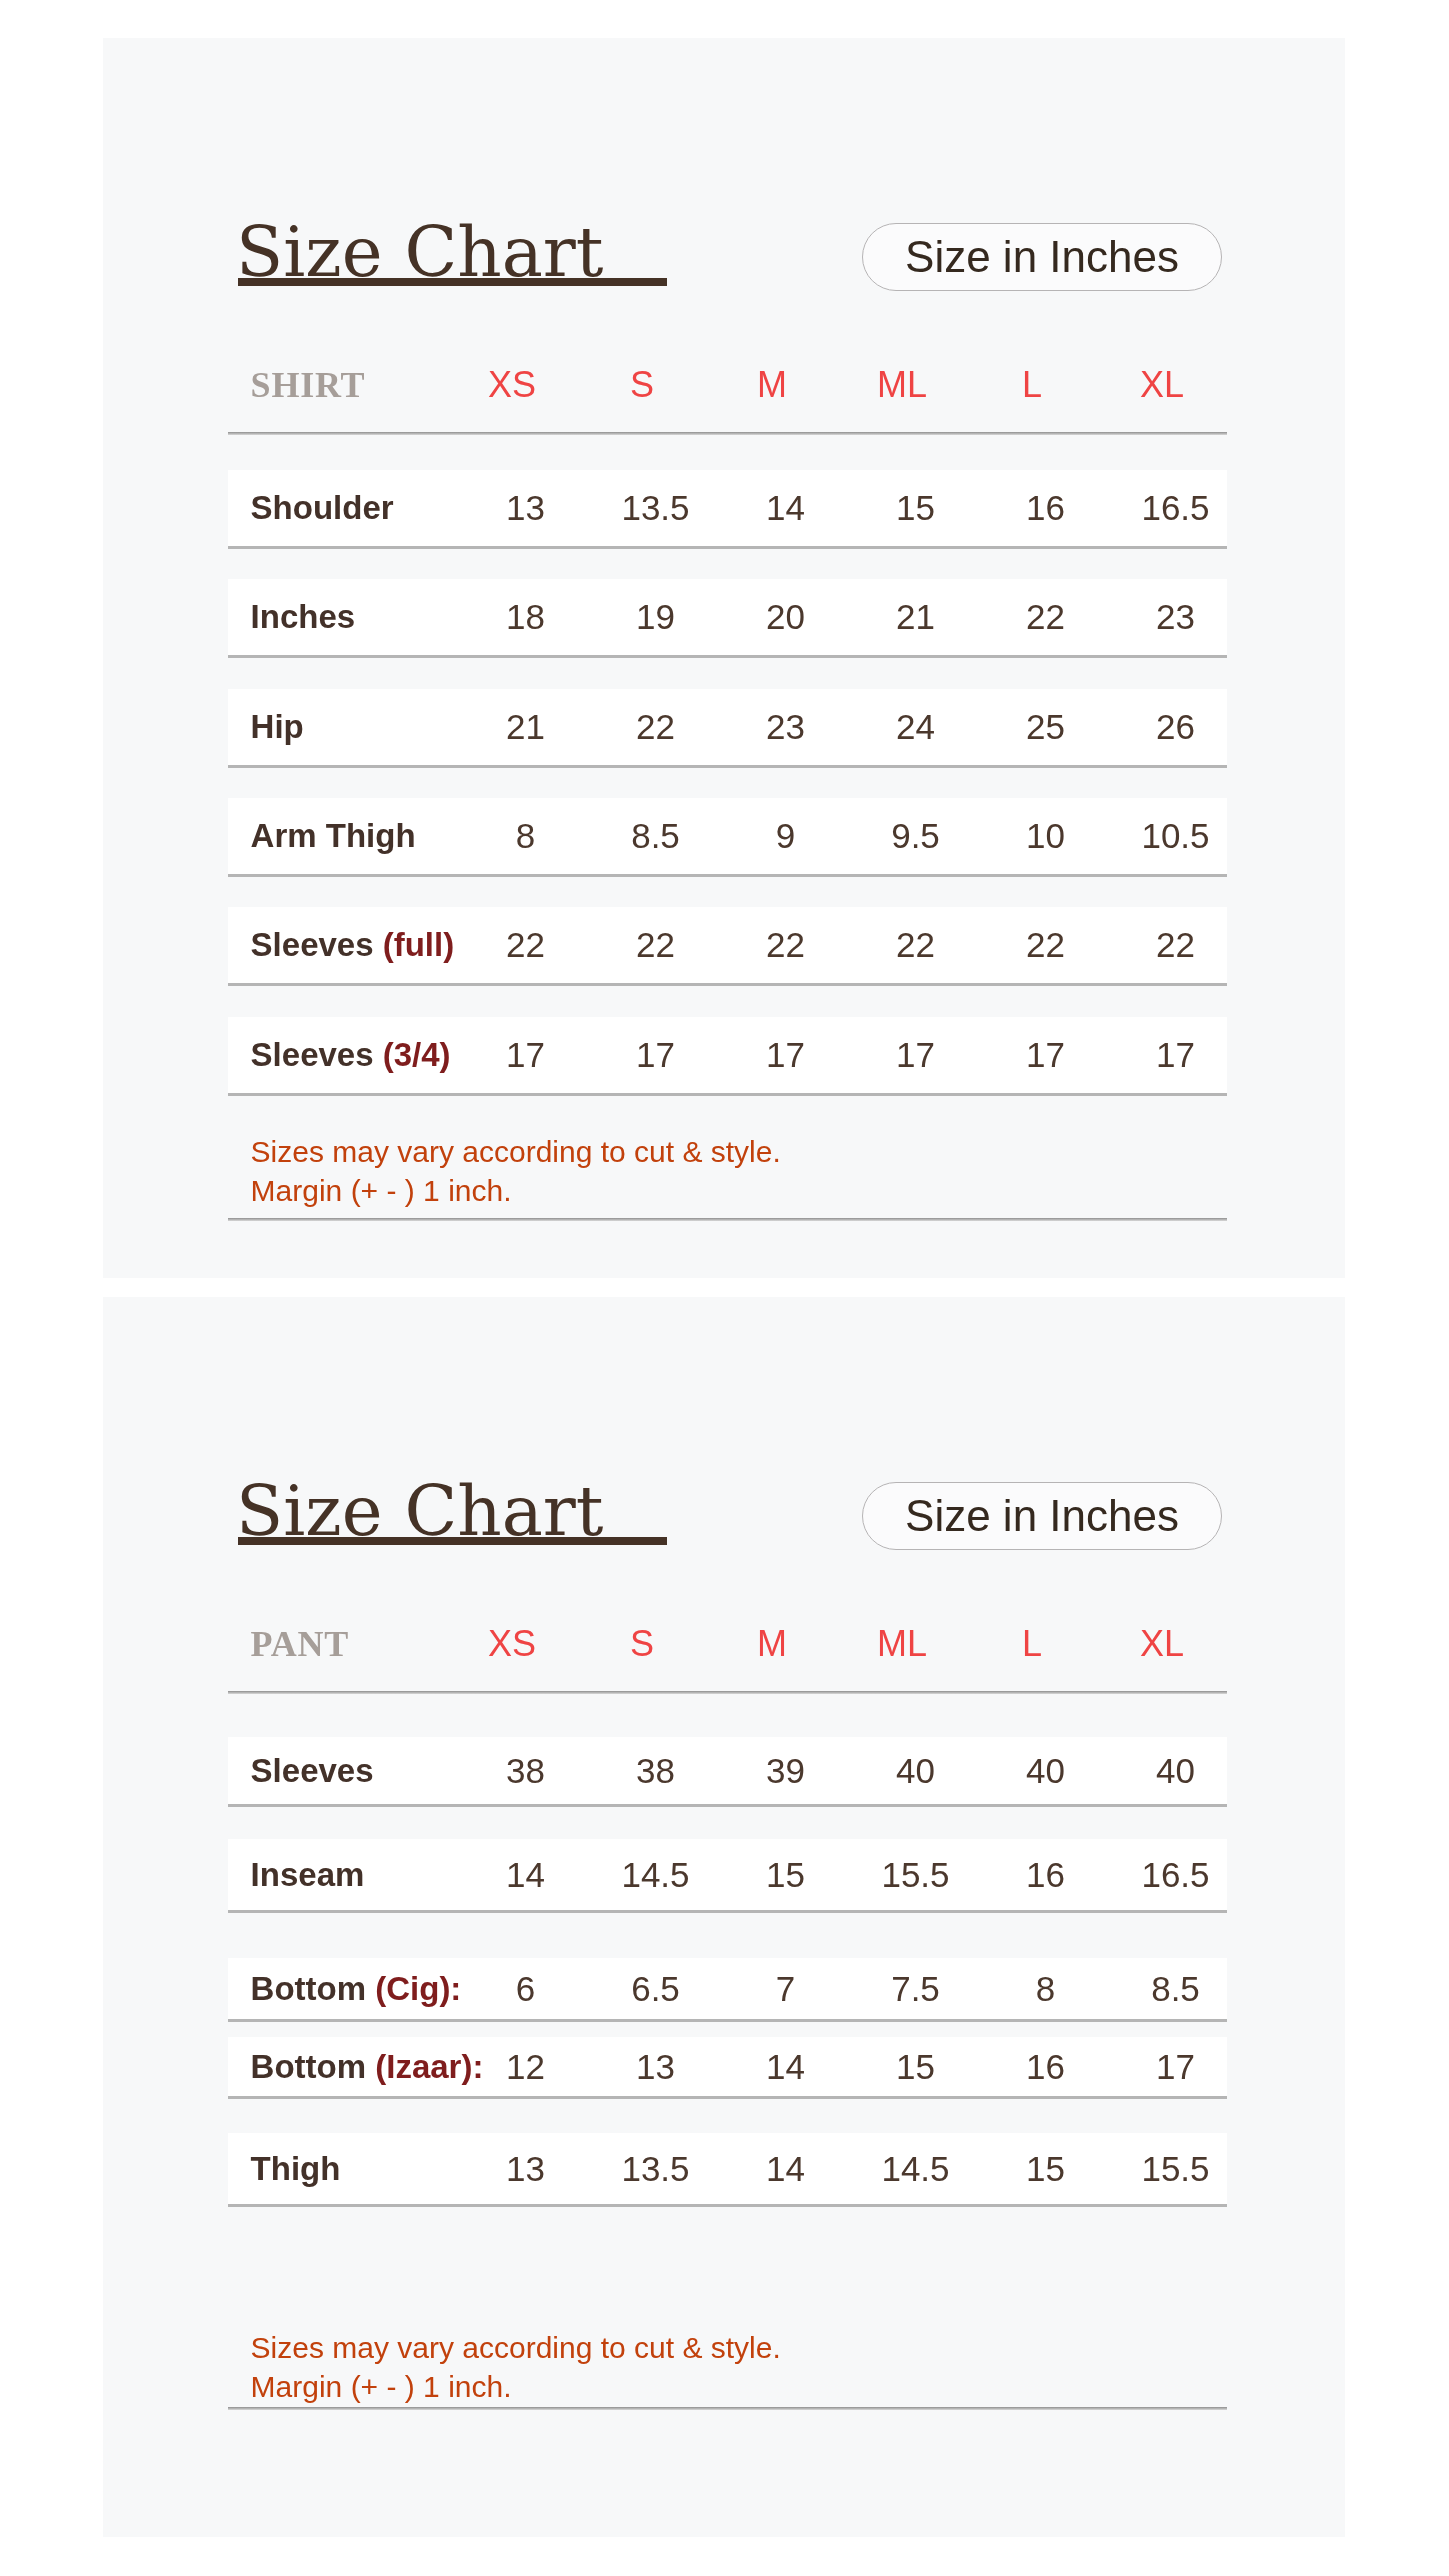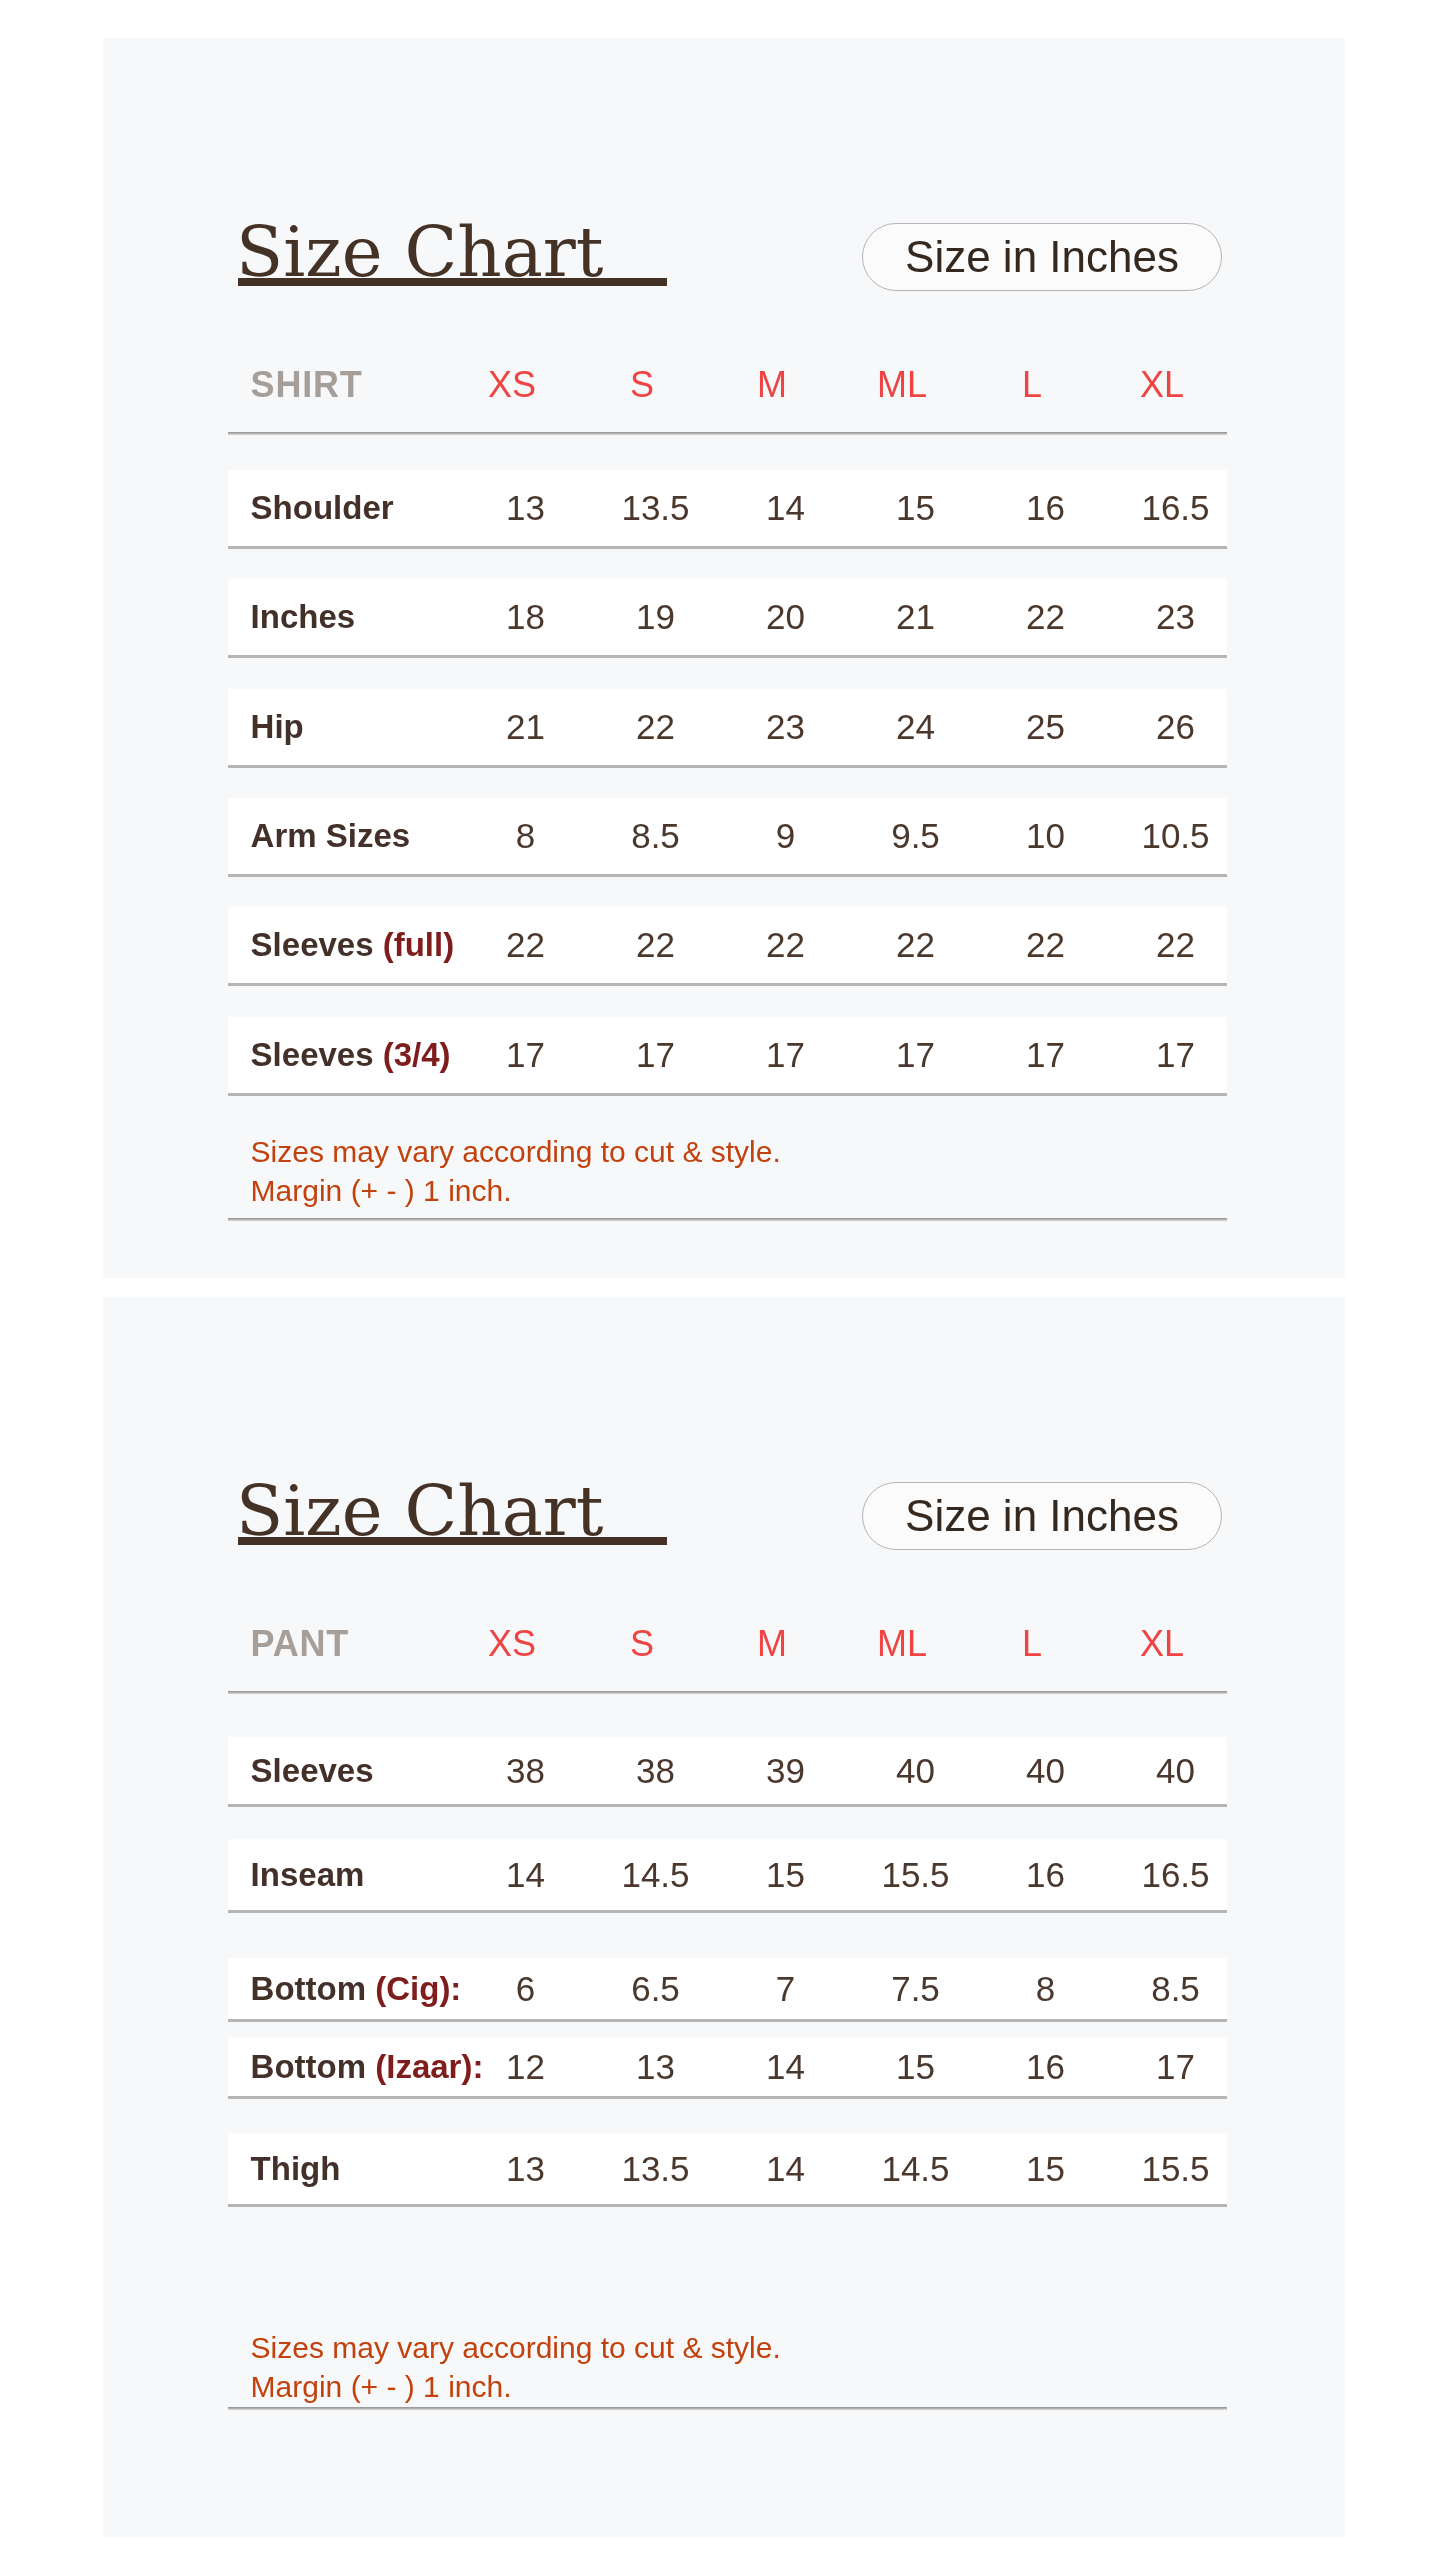--- a/index.html
+++ b/index.html
@@ -10,21 +10,21 @@
   .content{position:absolute;left:125px;width:999px;top:0;height:100%;}
   .title{position:absolute;left:133px;top:127px;font-family:"DejaVu Serif",serif;
          font-size:69px;line-height:1.2;color:#453226;font-weight:400;white-space:nowrap;}
   .title-underline{position:absolute;left:135px;top:240px;width:429px;height:8.3px;background:#453226;}
   .unit-btn{position:absolute;left:759px;top:185px;width:360px;height:68px;
             border:1.5px solid #b6b4b5;border-radius:39px;background:#fbfbfc;
             display:flex;align-items:center;justify-content:center;
             font-size:44px;color:#35291f;cursor:pointer;box-sizing:border-box;}
   .grid{display:grid;grid-template-columns:219px repeat(6,1fr);align-items:center;width:999px;}
   .header-row{position:absolute;top:317px;height:60px;left:0;}
-  .category{font-size:36px;font-weight:bold;color:#a69e99;padding-left:22.6px;letter-spacing:0.8px;}
+  .category{font-size:36px;font-weight:bold;color:#a69e99;padding-left:22.6px;letter-spacing:0.8px;font-family:Liberation Serif, serif;}
   .size-h{font-size:36px;font-weight:normal;color:#ef4444;text-align:center;}
   .rule{position:absolute;left:0;width:999px;height:3px;
         background:linear-gradient(to bottom,#8f8f8f,#d9d9d9);}
   .header-rule{top:394px;}
   .row{position:absolute;left:0;background:#ffffff;
        border-bottom:3px solid #b5b5b5;box-sizing:content-box;}
   .row .inner{height:100%;gap:27px;}
   .label-cell{font-size:33px;color:#433129;padding-left:22.6px;white-space:nowrap;}
   .label-b{font-weight:bold;}
   .label-suffix{font-weight:bold;color:#7f1d1d;}
@@ -83,21 +83,21 @@
         <div class="val">22</div>
         <div class="val">23</div>
         <div class="val">24</div>
         <div class="val">25</div>
         <div class="val">26</div>
       </div>
     </div>
 
     <div class="row" style="top:760px;height:76px;width:999px;">
       <div class="grid inner">
-        <div class="label-cell"><span class="label-b">Arm Sizes</span><span class="label-suffix"></span></div>
+        <div class="label-cell"><span class="label-b">Arm Thigh</span><span class="label-suffix"></span></div>
         <div class="val">8</div>
         <div class="val">8.5</div>
         <div class="val">9</div>
         <div class="val">9.5</div>
         <div class="val">10</div>
         <div class="val">10.5</div>
       </div>
     </div>
 
     <div class="row" style="top:869px;height:76px;width:999px;">

